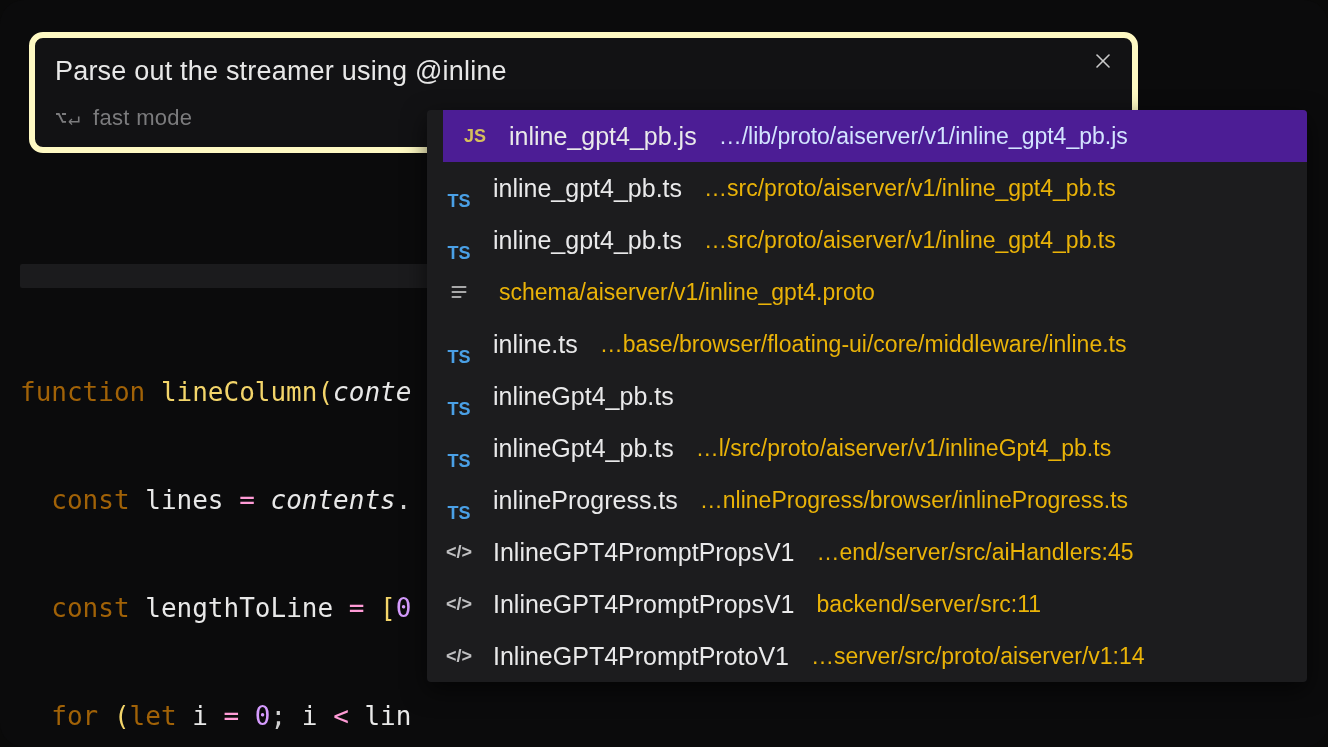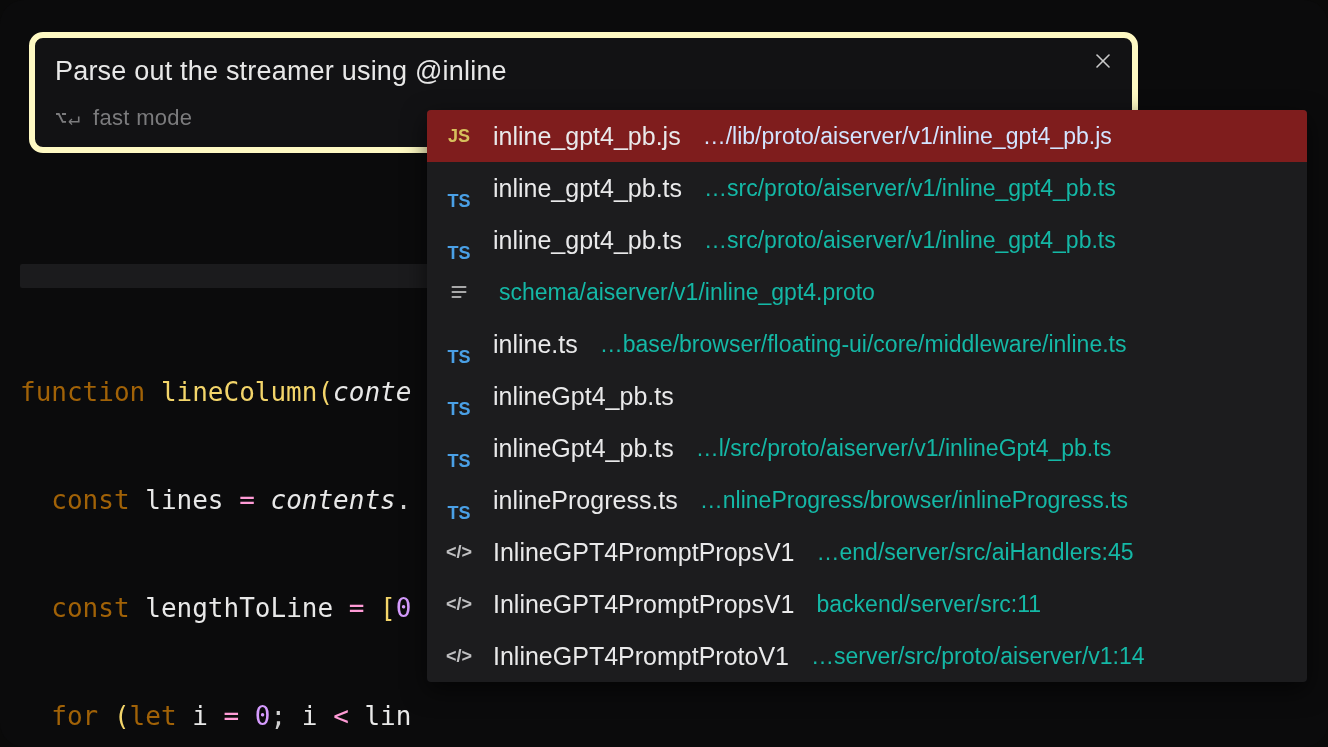--- a/index.html
+++ b/index.html
@@ -90,29 +90,29 @@
   }
   .dd-row {
     display: flex; align-items: center;
     height: 52px;
     padding: 0 18px 0 14px;
     gap: 16px;
     color: #e9e9ea;
     font-size: 25px;
     cursor: pointer;
   }
-  .dd-row.selected { background: #7f1d1d; }
+  .dd-row.selected { background: #4c1d95; margin-left: 16px; }
   .dd-icon { width: 36px; display: flex; justify-content: center; font-weight: 700; font-size: 18px; }
   .ts-badge { color: #4aa0e6; margin-top: 26px; }
   .js-badge { color: #d6bf5c; }
   .sym-icon { color: #c0c0c2; }
   .proto-icon { color: #d6d6d7; font-weight: 400; }
   .proto-icon svg { width: 20px; height: 20px; }
   .dd-name { flex: 0 0 auto; white-space: nowrap; }
-  .dd-path { flex: 1 1 auto; text-align: left; color: #14b8a6; font-size: 23px; white-space: nowrap; overflow: hidden; text-overflow: ellipsis; padding-left: 6px;}
+  .dd-path { flex: 1 1 auto; text-align: left; color: #eab308; font-size: 23px; white-space: nowrap; overflow: hidden; text-overflow: ellipsis; padding-left: 6px;}
   .dd-row.selected .dd-path { color: #d3e4ff; }
 </style>
 </head>
 <body>
 <div class="app">
 
   <div class="prompt-box">
     <div class="prompt-text">Parse out the streamer using @inline</div>
     <div class="prompt-actions">
       <div class="fast-mode">

